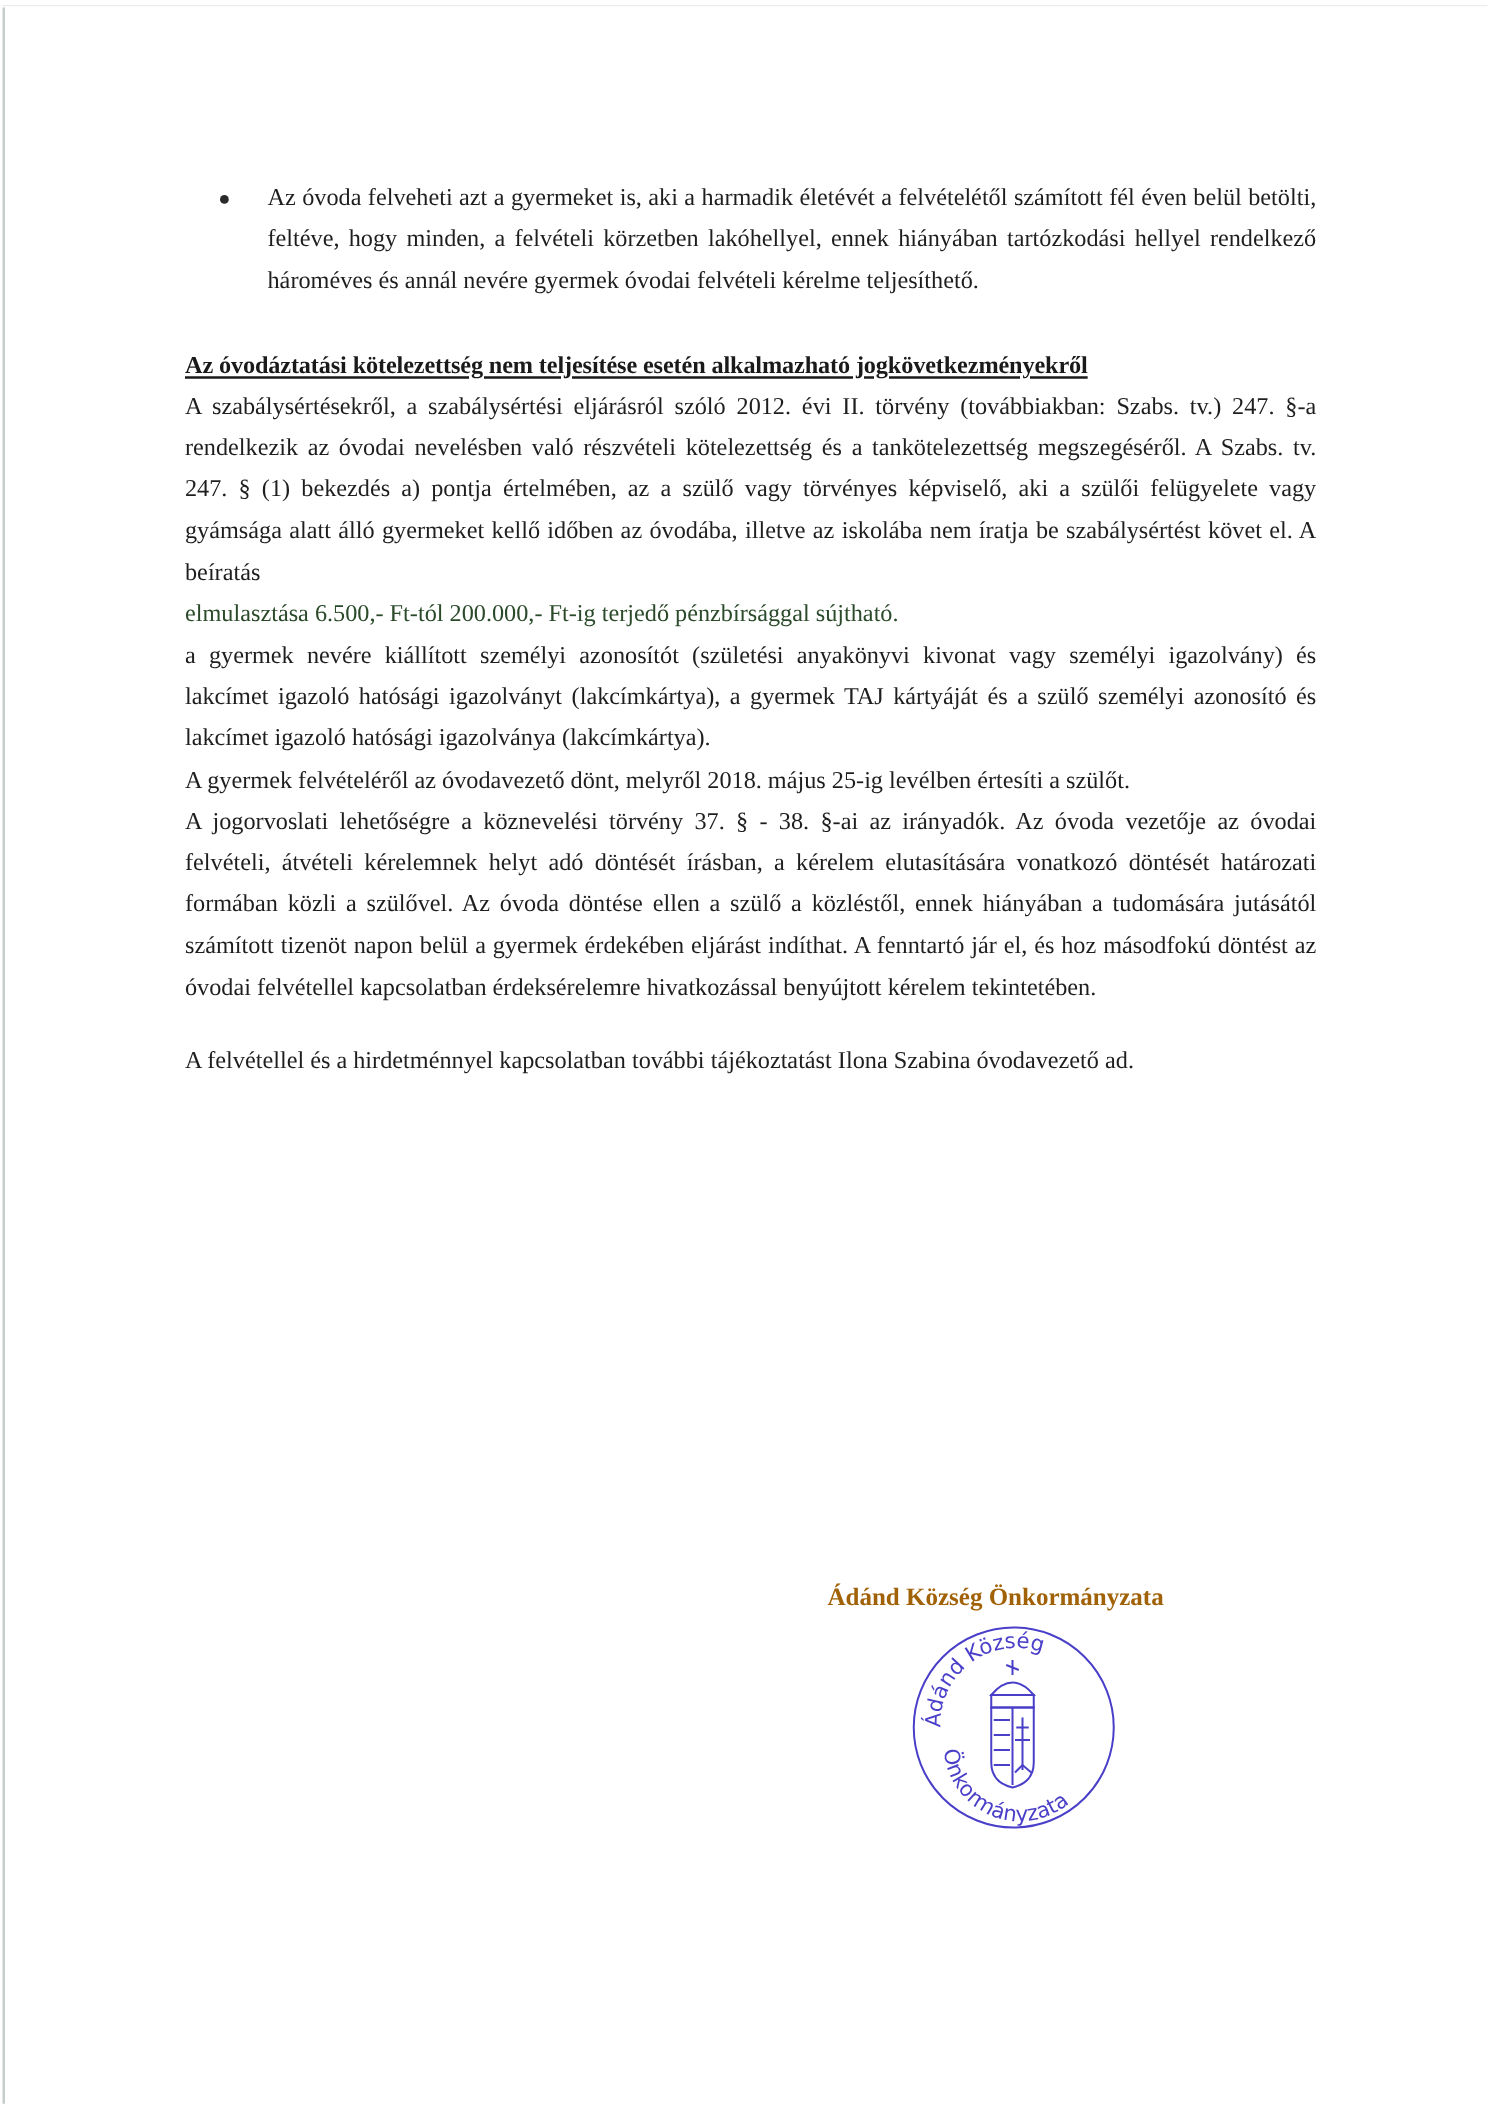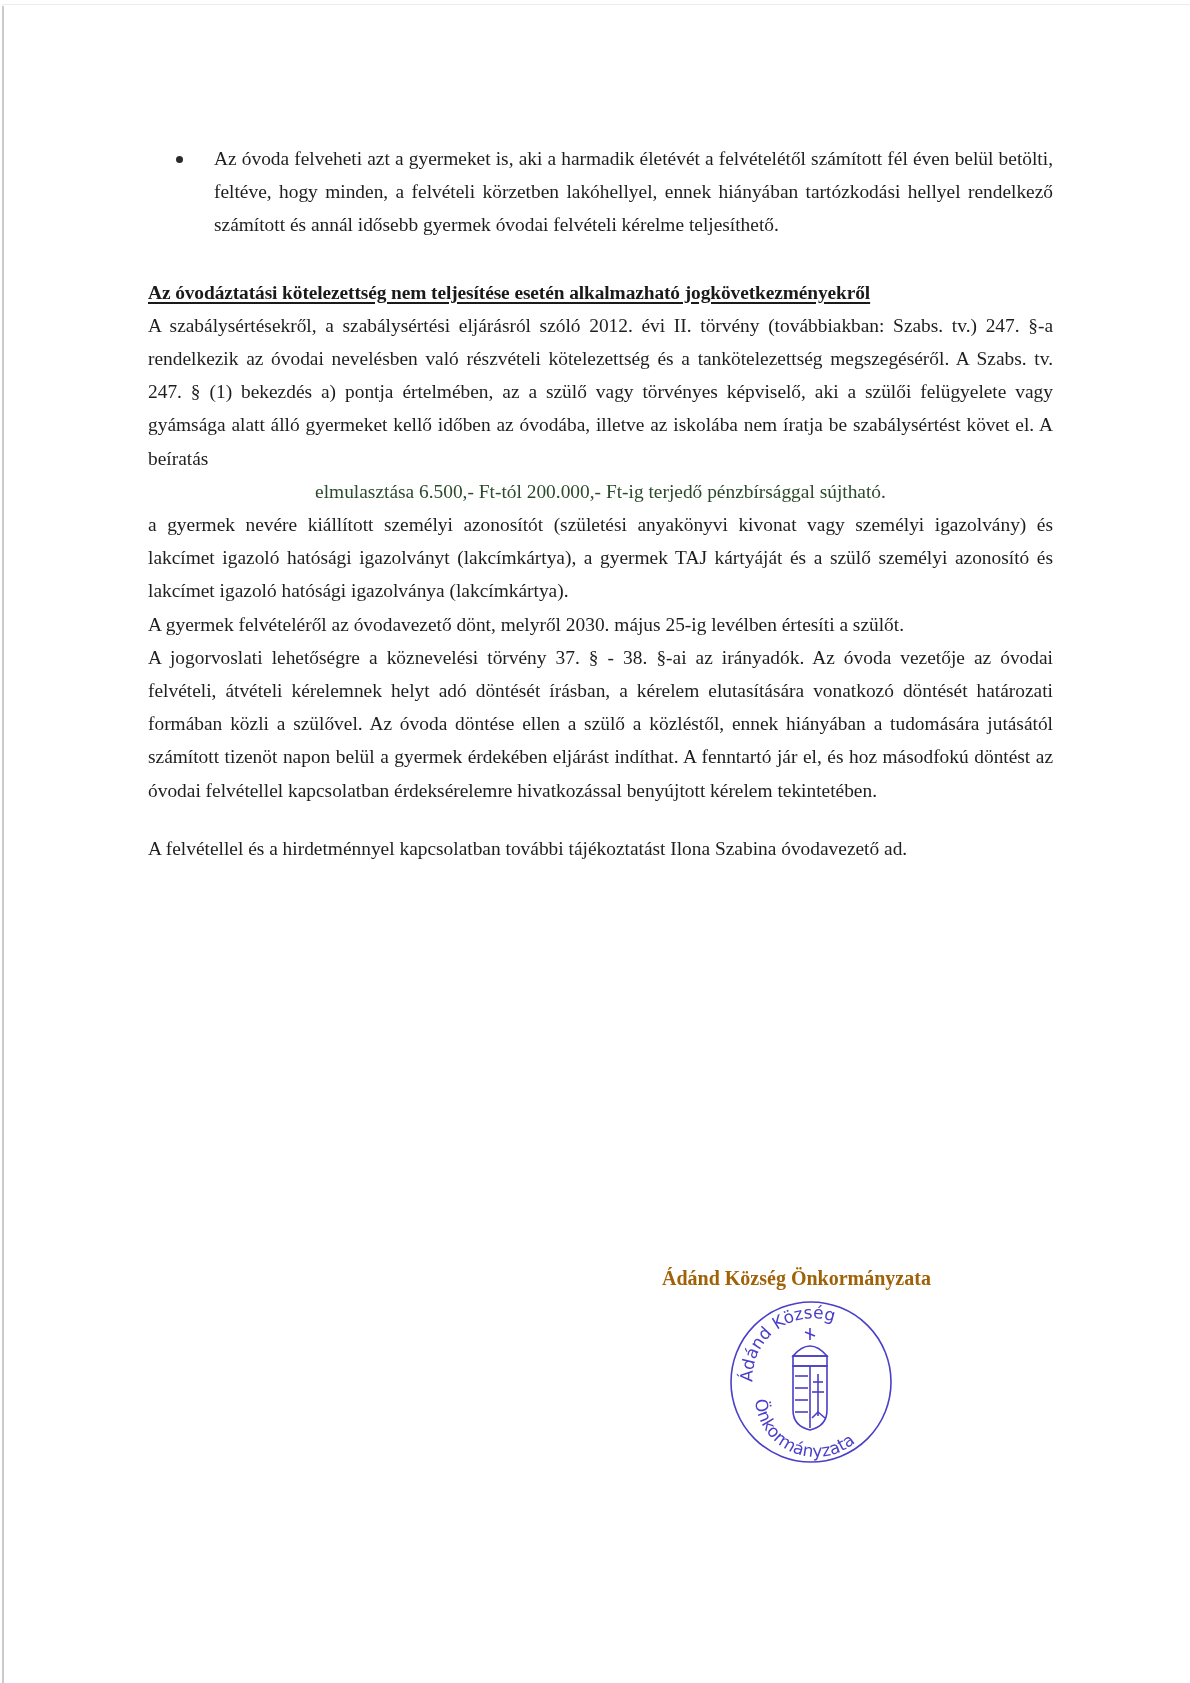--- a/index.html
+++ b/index.html
@@ -26,51 +26,51 @@
       position: absolute; left: 28px; top: 14px; width: 7px; height: 7px;
       border-radius: 50%; background: #2a2a2a;
     }
     .heading {
       font-weight: bold; text-decoration: underline; text-decoration-thickness: 2px;
       text-underline-offset: 3px; margin-top: 25px; color: #1a1a1a;
       letter-spacing: -0.1px;
     }
     p { margin: 0; }
     .gap { height: 25px; }
-    .tint-green { color: #2a4a2a; text-align: center; }
+    .tint-green { color: #2a4a2a; }
     .signature {
       position: absolute; left: 662px; top: 1267px;
       font-size: 20px; font-weight: bold; color: #a16207;
     }
     .stamp {
       position: absolute; left: 727px; top: 1298px; width: 168px; height: 168px;
     }
     .stamp svg { width: 100%; height: 100%; }
   </style>
 </head>
 <body>
 
 <div class="page-edge-left"></div>
 <div class="page-edge-top"></div>
 
 <div class="content">
 
   <div class="bullet-item just">
     <span class="bullet-dot"></span>
-    <p>Az óvoda felveheti azt a gyermeket is, aki a harmadik életévét a felvételétől számított fél éven belül betölti, feltéve, hogy minden, a felvételi körzetben lakóhellyel, ennek hiányában tartózkodási hellyel rendelkező számított és annál idősebb gyermek óvodai felvételi kérelme teljesíthető.</p>
+    <p>Az óvoda felveheti azt a gyermeket is, aki a harmadik életévét a felvételétől számított fél éven belül betölti, feltéve, hogy minden, a felvételi körzetben lakóhellyel, ennek hiányában tartózkodási hellyel rendelkező hároméves és annál nevére gyermek óvodai felvételi kérelme teljesíthető.</p>
   </div>
 
   <div style="height:22px"></div>
   <div class="heading" style="margin-top:12px">Az óvodáztatási kötelezettség nem teljesítése esetén alkalmazható jogkövetkezményekről</div>
   <p class="just">A szabálysértésekről, a szabálysértési eljárásról szóló 2012. évi II. törvény (továbbiakban: Szabs. tv.) 247. §-a rendelkezik az óvodai nevelésben való részvételi kötelezettség és a tankötelezettség megszegéséről. A Szabs. tv. 247. § (1) bekezdés a) pontja értelmében, az a szülő vagy törvényes képviselő, aki a szülői felügyelete vagy gyámsága alatt álló gyermeket kellő időben az óvodába, illetve az iskolába nem íratja be szabálysértést követ el. A beíratás</p>
   <p class="tint-green">elmulasztása 6.500,- Ft-tól 200.000,- Ft-ig terjedő pénzbírsággal sújtható.</p>
 
   <p class="just">a gyermek nevére kiállított személyi azonosítót (születési anyakönyvi kivonat vagy személyi igazolvány) és lakcímet igazoló hatósági igazolványt (lakcímkártya), a gyermek TAJ kártyáját és a szülő személyi azonosító és lakcímet igazoló hatósági igazolványa (lakcímkártya).</p>
 
-  <p class="just">A gyermek felvételéről az óvodavezető dönt, melyről 2030. május 25-ig levélben értesíti a szülőt.</p>
+  <p class="just">A gyermek felvételéről az óvodavezető dönt, melyről 2018. május 25-ig levélben értesíti a szülőt.</p>
 
   <p class="just">A jogorvoslati lehetőségre a köznevelési törvény 37. § - 38. §-ai az irányadók. Az óvoda vezetője az óvodai felvételi, átvételi kérelemnek helyt adó döntését írásban, a kérelem elutasítására vonatkozó döntését határozati formában közli a szülővel. Az óvoda döntése ellen a szülő a közléstől, ennek hiányában a tudomására jutásától számított tizenöt napon belül a gyermek érdekében eljárást indíthat. A fenntartó jár el, és hoz másodfokú döntést az óvodai felvétellel kapcsolatban érdeksérelemre hivatkozással benyújtott kérelem tekintetében.</p>
 
   <div class="gap"></div>
   <p class="just">A felvétellel és a hirdetménnyel kapcsolatban további tájékoztatást Ilona Szabina óvodavezető ad.</p>
 
   <div class="gap"></div>
 </div>
 
 <div class="signature">Ádánd Község Önkormányzata</div>

